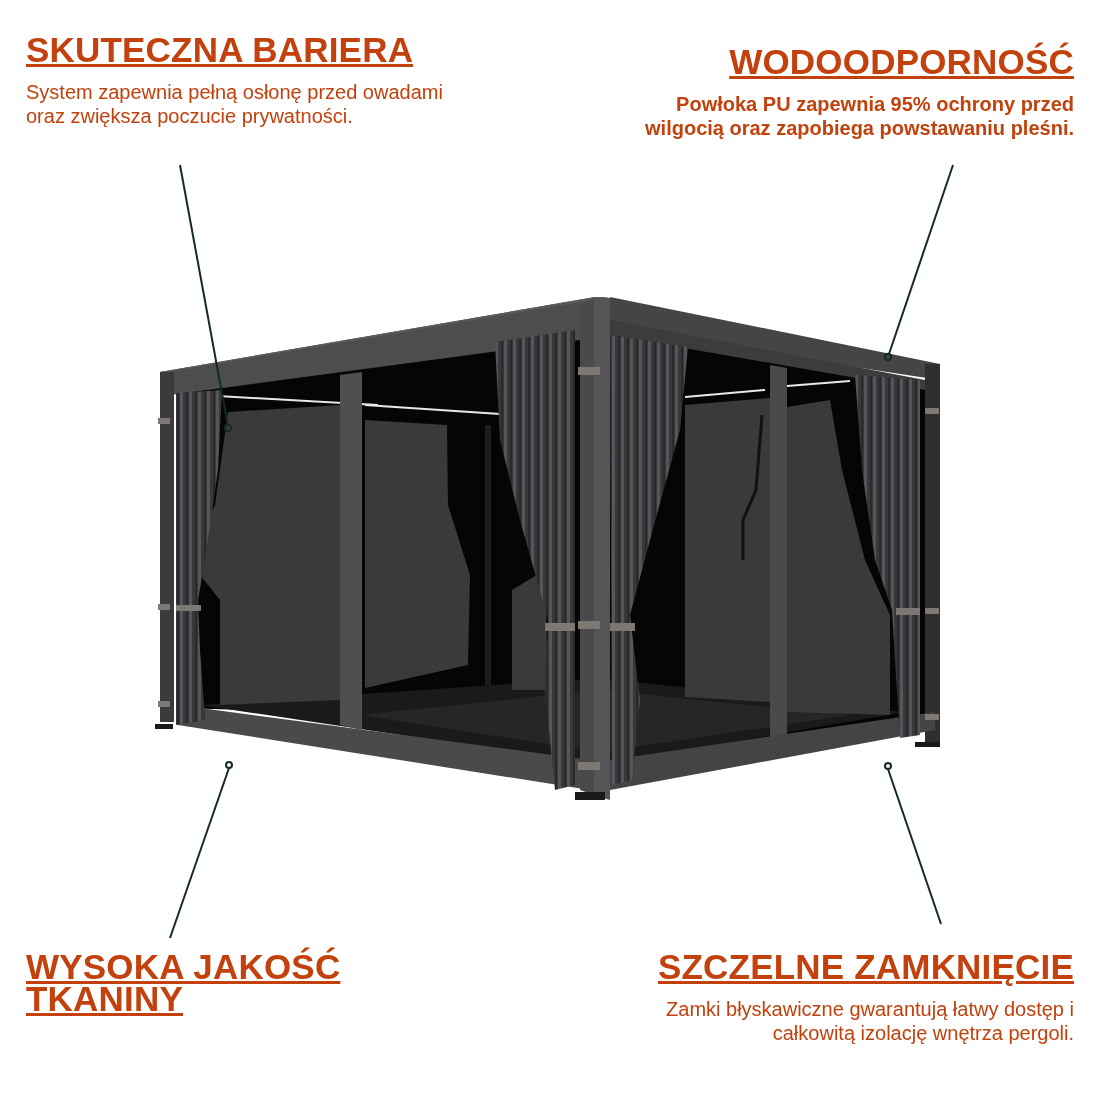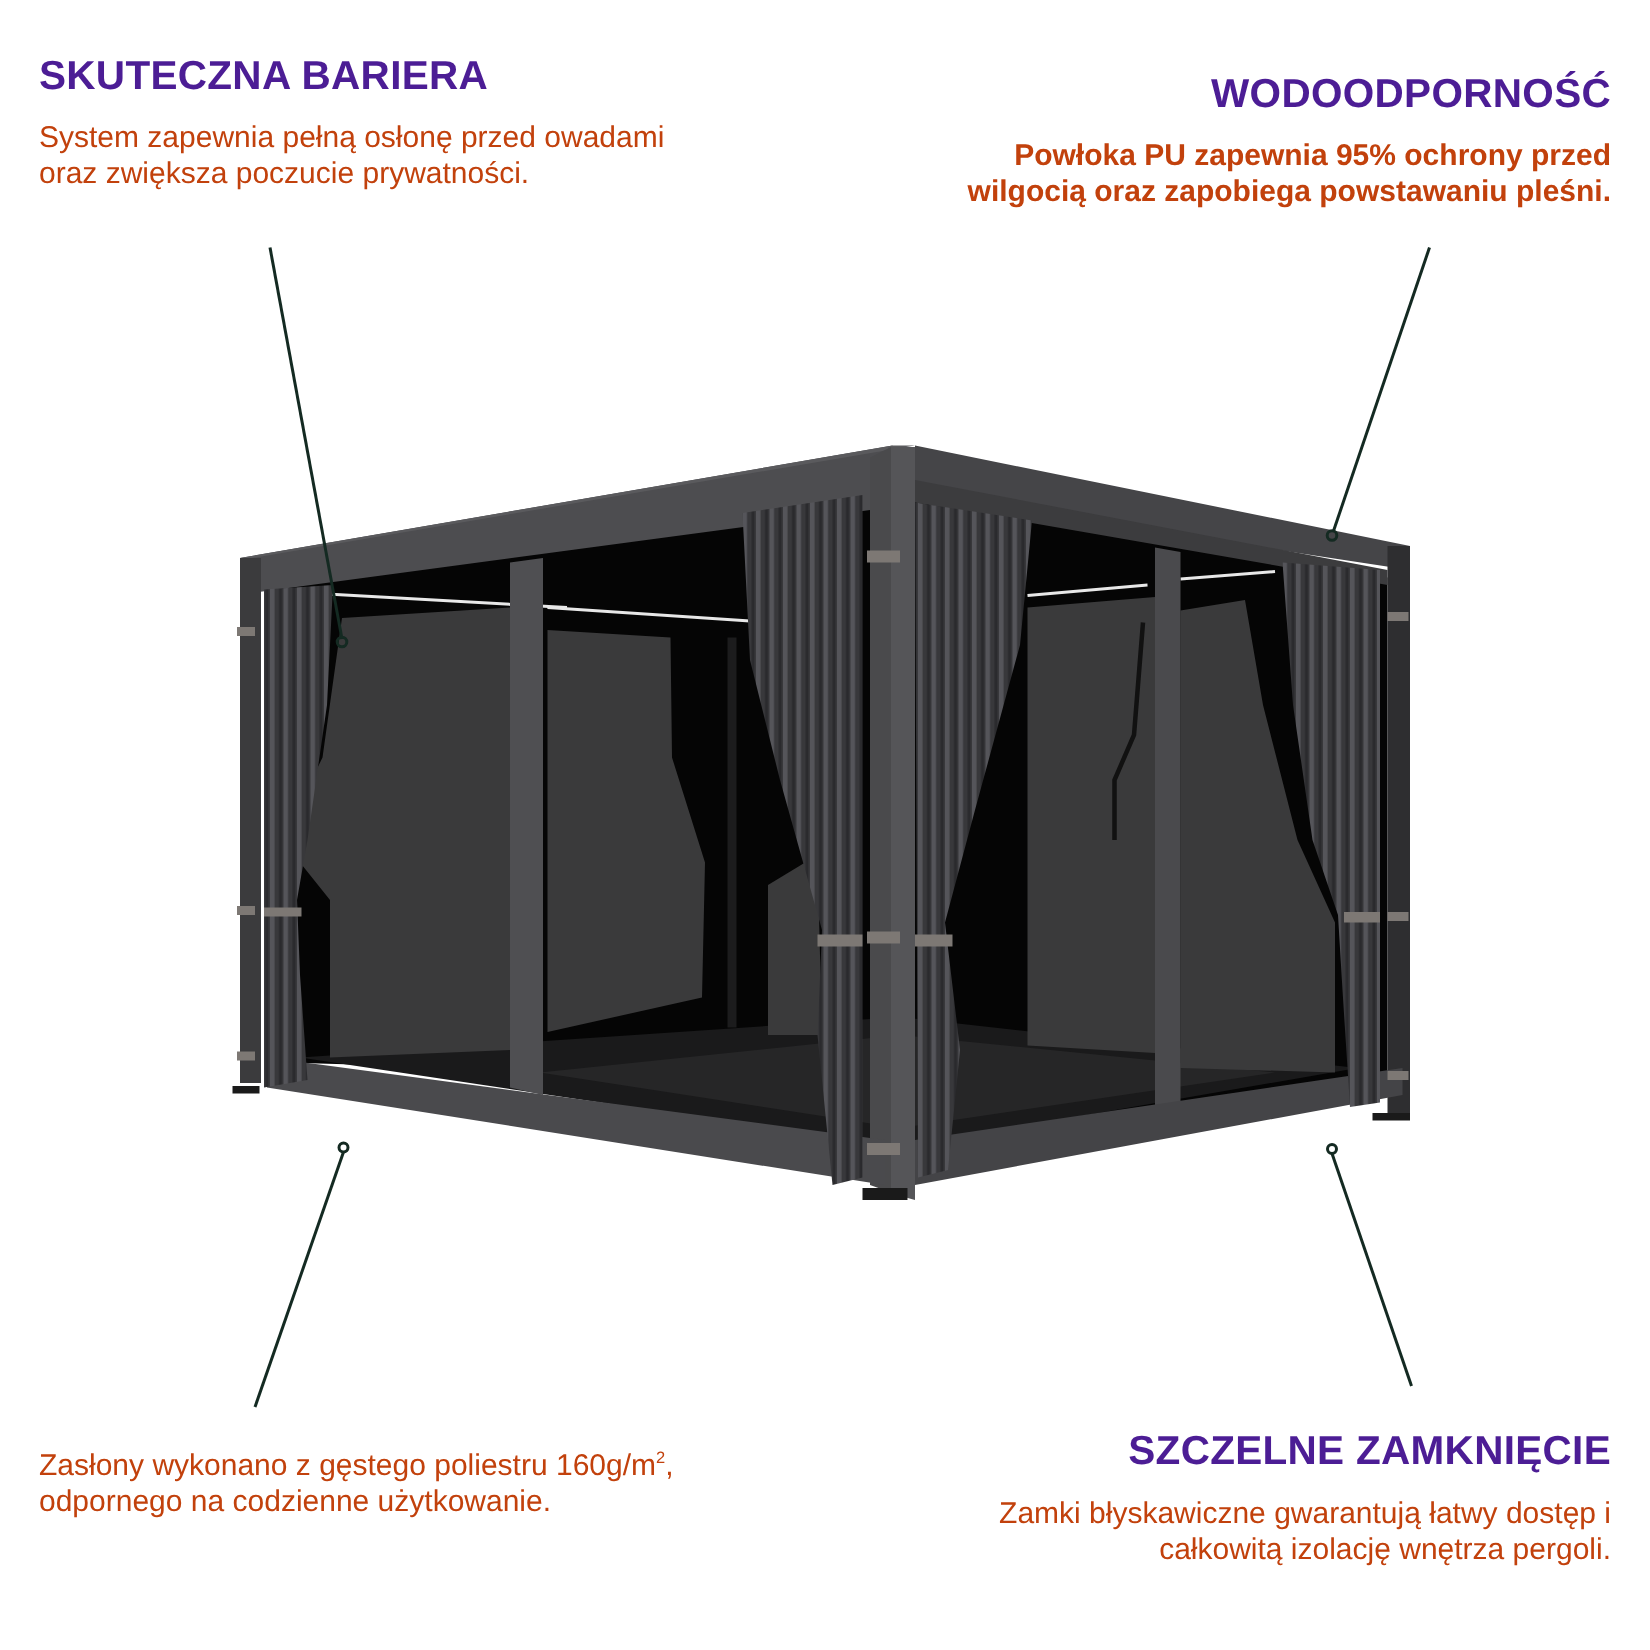--- a/index.html
+++ b/index.html
@@ -1,19 +1,19 @@
 <!DOCTYPE html>
 <html><head>
 <meta charset="utf-8">
 <style>
   html, body { margin:0; padding:0; background:#ffffff; }
   body { width:1100px; height:1100px; position:relative; overflow:hidden;
          font-family:"Liberation Sans", "DejaVu Sans", sans-serif; color:#141a17; }
   .feature { position:absolute; }
-  .feature h2 { margin:0; font-size:27px; font-weight:700; letter-spacing:0.2px; line-height:32px; color:#4c1d95; }
+  .feature h2 { margin:0; font-size:35px; font-weight:700; letter-spacing:0.2px; line-height:32px; color:#c2410c;text-decoration:underline; }
   .feature p { margin:0; font-size:20px; line-height:24px; font-weight:400; color:#c2410c; }
   .tl { left:26px; top:34px; width:430px; }
   .tl p { margin-top:14px; }
   .tr { right:26px; top:46px; width:430px; text-align:right; }
   .tr p { margin-top:14px;font-weight:bold; }
   .bl { left:26px; top:951px; width:440px; }
   .bl p { margin-top:14px; }
   .br { right:26px; top:951px; width:440px; text-align:right; }
   .br p { margin-top:14px; }
   sup { font-size:11px; line-height:0; }
@@ -136,19 +136,19 @@
   <h2>SKUTECZNA BARIERA</h2>
   <p>System zapewnia pełną osłonę przed owadami oraz zwiększa poczucie prywatności.</p>
 </div>
 
 <div class="feature tr">
   <h2>WODOODPORNOŚĆ</h2>
   <p>Powłoka PU zapewnia 95% ochrony przed wilgocią oraz zapobiega powstawaniu pleśni.</p>
 </div>
 
 <div class="feature bl">
-  <p><span>Zasłony wykonano z gęstego poliestru 160g/m</span><sup>2</sup><span>, odpornego na codzienne użytkowanie.</span></p>
+  <h2>WYSOKA JAKOŚĆ TKANINY</h2>
 </div>
 
 <div class="feature br">
   <h2>SZCZELNE ZAMKNIĘCIE</h2>
   <p>Zamki błyskawiczne gwarantują łatwy dostęp i całkowitą izolację wnętrza pergoli.</p>
 </div>
 
 </body></html>

